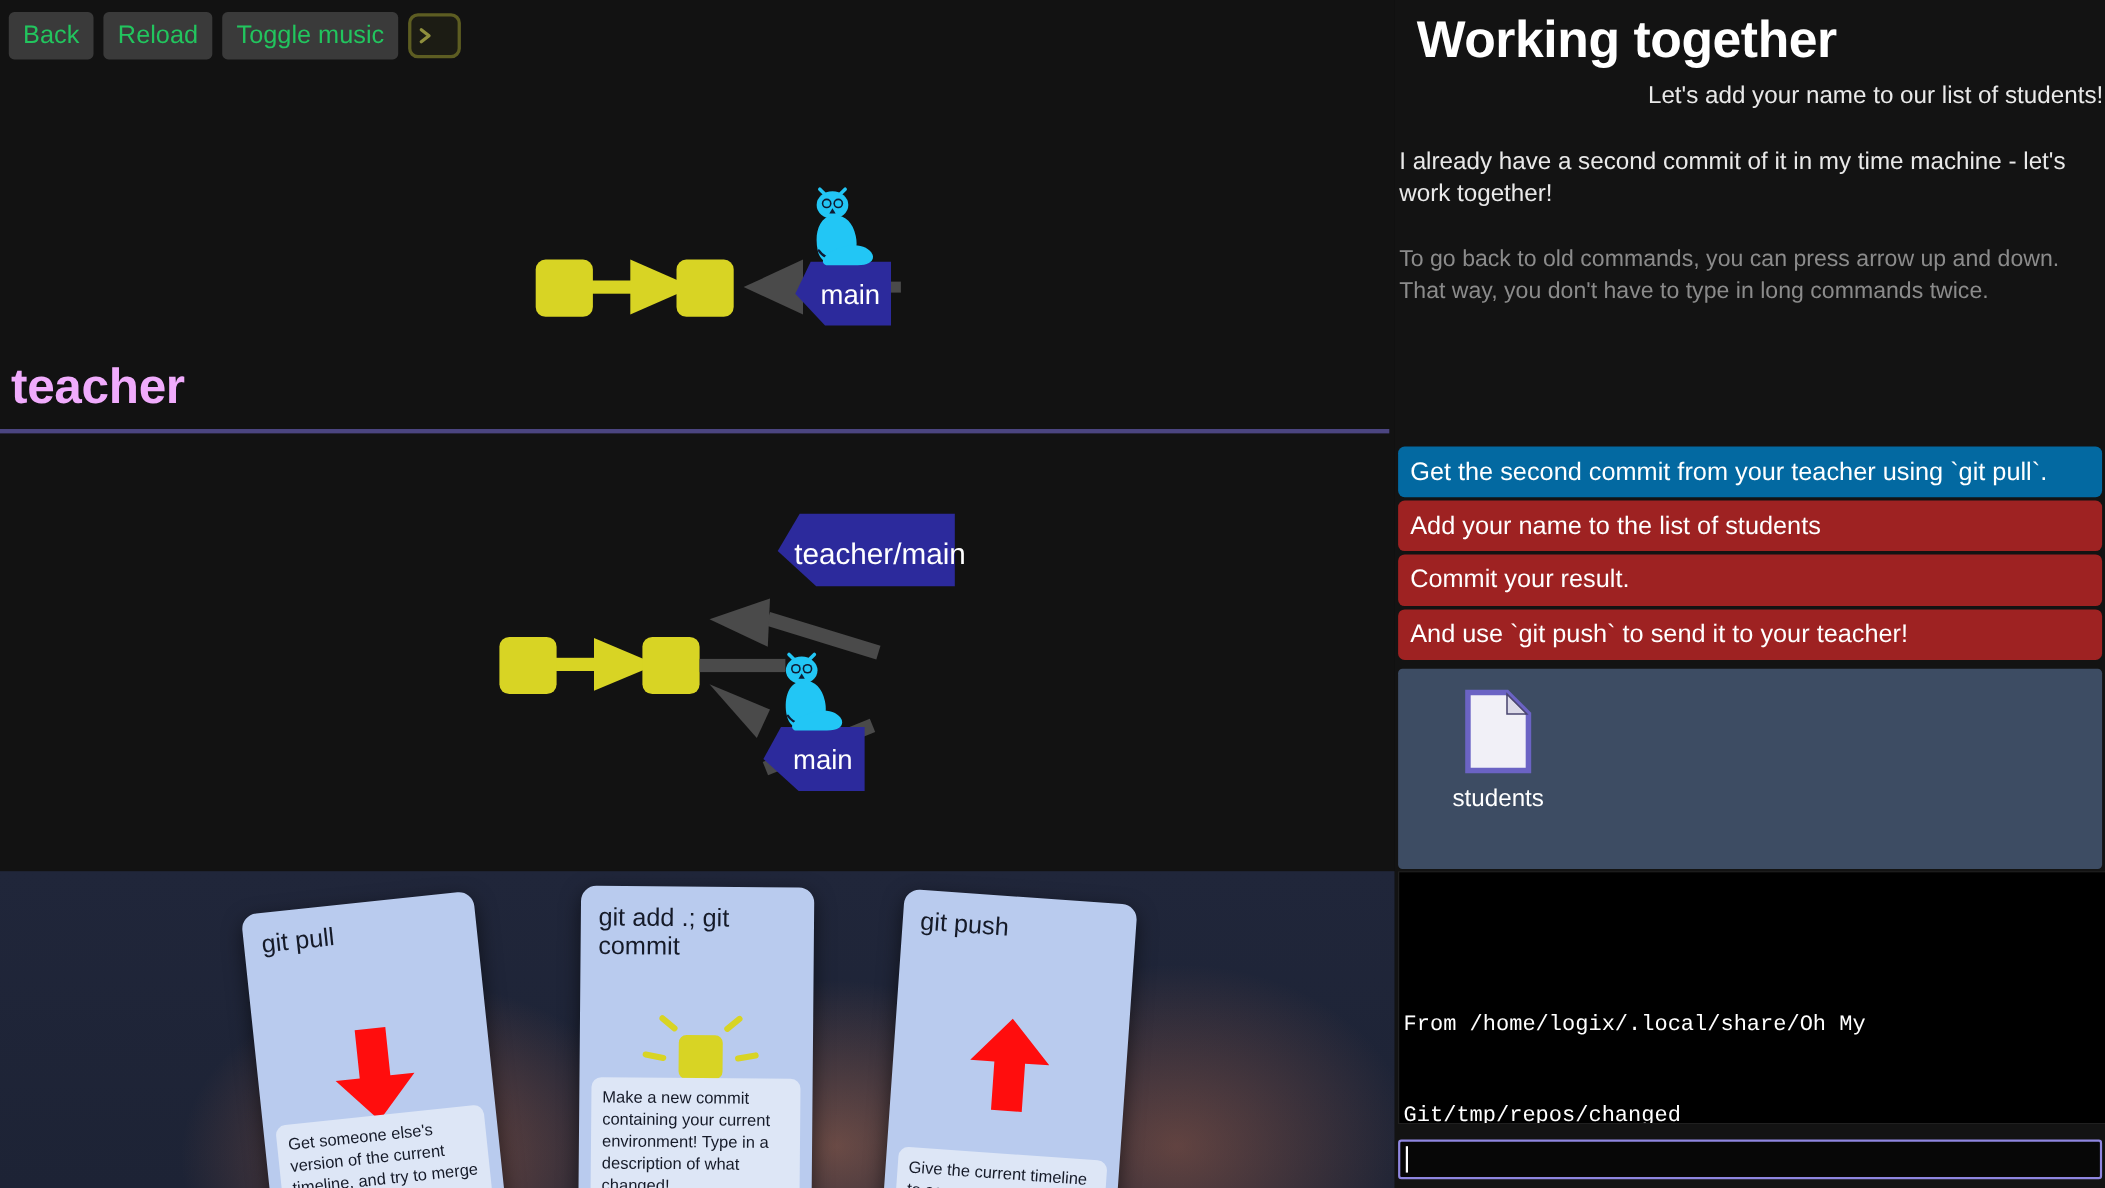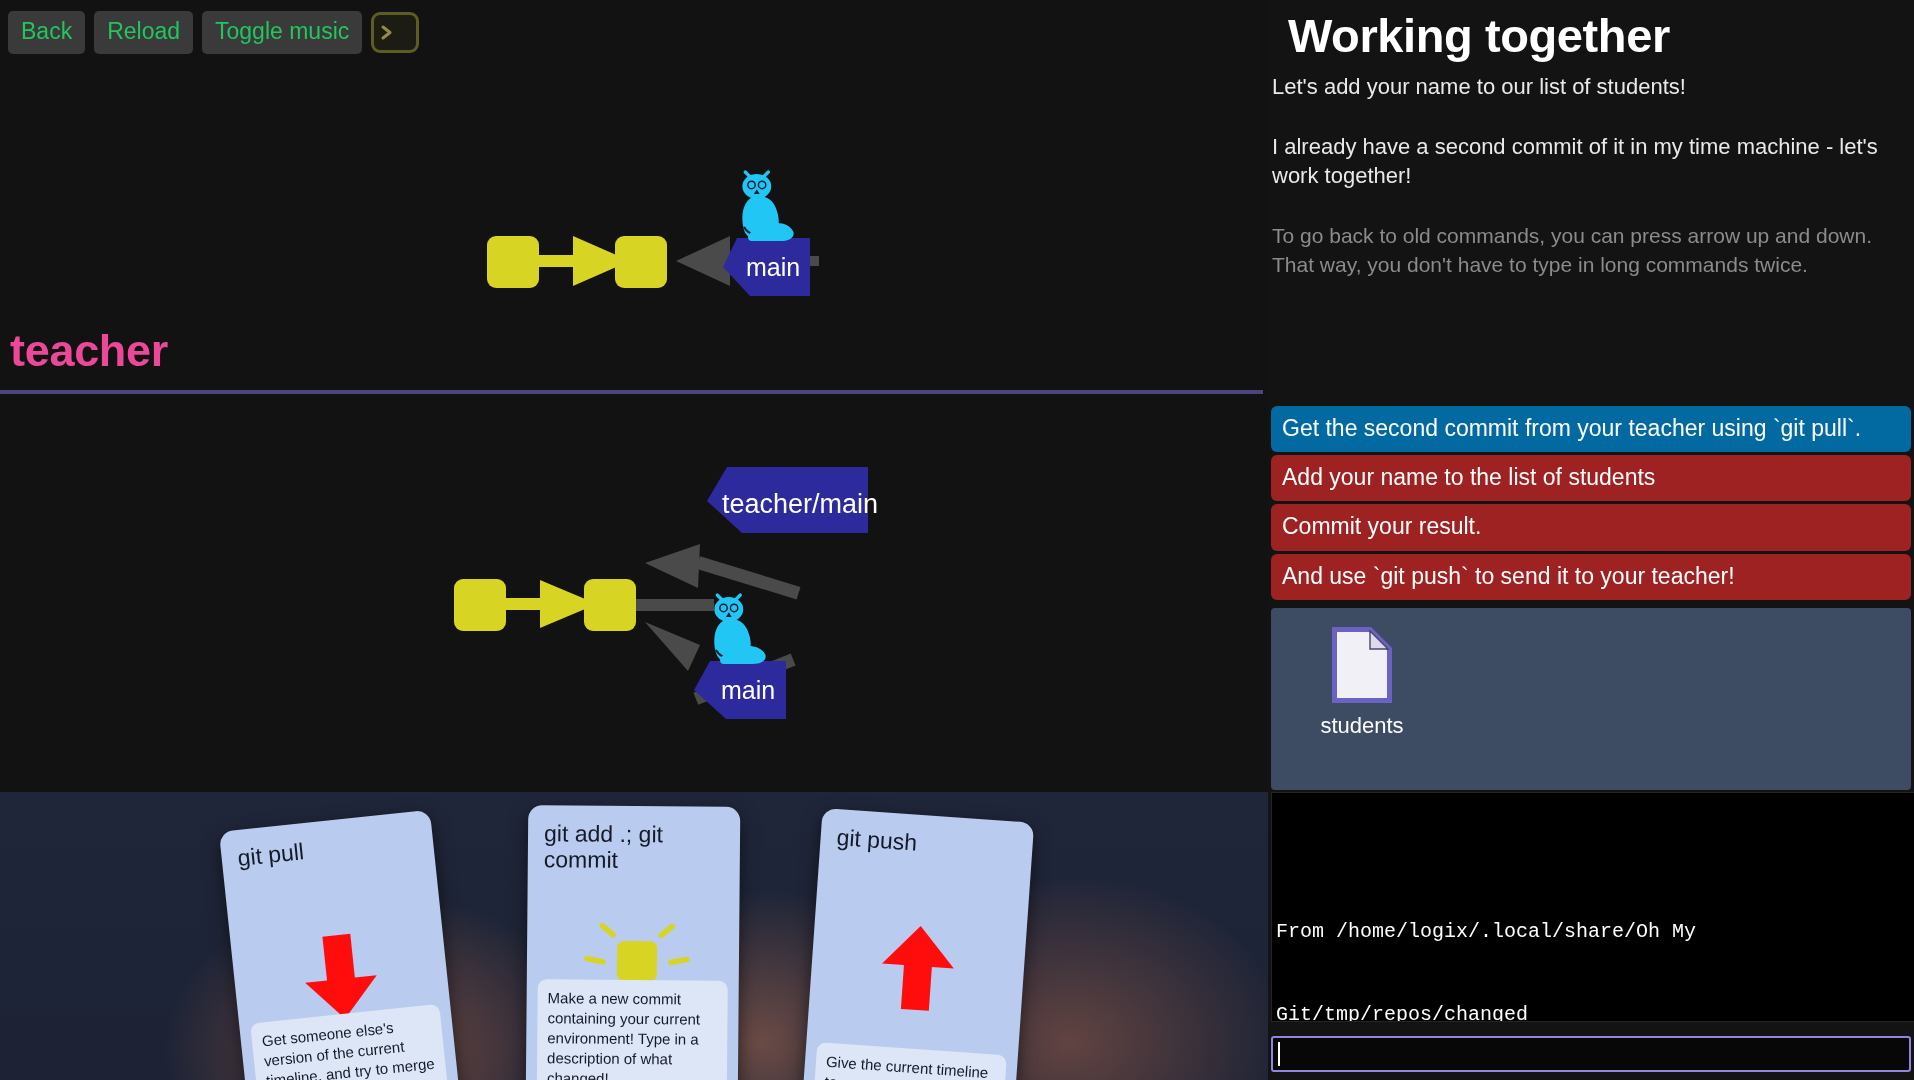--- a/index.html
+++ b/index.html
@@ -49,21 +49,21 @@
   }
   #term-btn svg { display:block; }
 
   
   .graph-area { position: absolute; left: 0; width: 1268px; }
   #student-graph { top: 60px; height: 260px; }
 
   .repo-title {
     position: absolute;
     left: 10px;
-    color: #ec4899;
+    color: #f0abfc;
     font-size: 45px;
     font-weight: 700;
     letter-spacing: -0.3px;
   }
   #teacher-title { top: 325px; }
   .hr-divider {
     position: absolute; left: 0; width: 1263px; height: 4px;
     background: #4b4580;
   }
   #teacher-divider { top: 390px; }
@@ -127,21 +127,21 @@
   }
   #lesson-title {
     position: absolute; left: 20px; top: 8px;
     font-size: 47px; font-weight: 700; color: #ffffff;
     letter-spacing: -0.4px;
   }
   .lesson-p {
     position: absolute; left: 4px; width: 640px;
     font-size: 22px; line-height: 1.32; color: #e9e9e9;
   }
-  #lesson-p1 { top: 72px; }
+  #lesson-p1 { top: 72px; text-align: right; }
   #lesson-p2 { top: 132px; }
   #lesson-hint {
     position: absolute; left: 4px; top: 222px; width: 640px;
     font-size: 21px; line-height: 1.37; color: #8b8b8b;
   }
 
   
   #task-list { position: absolute; left: 3px; top: 406px; width: 640px; }
   .task {
     border-radius: 6px;

